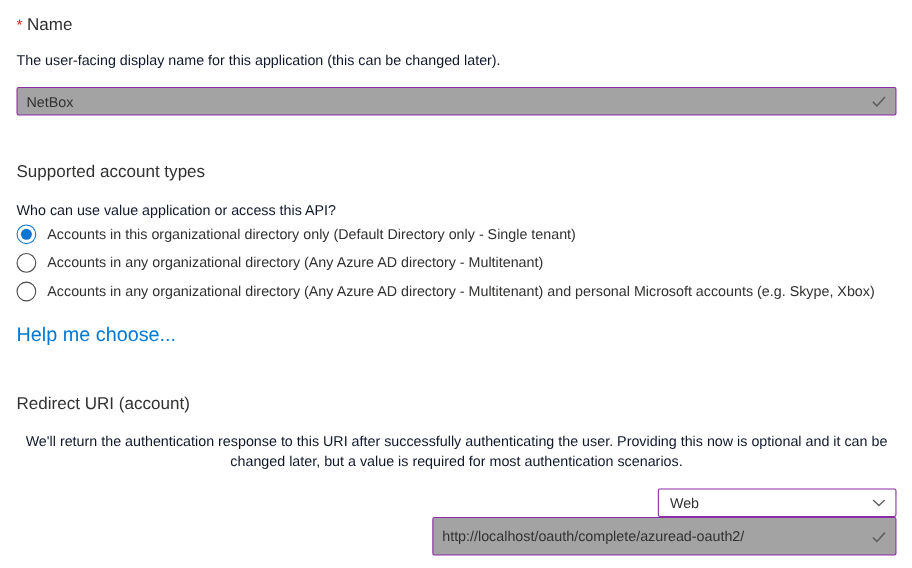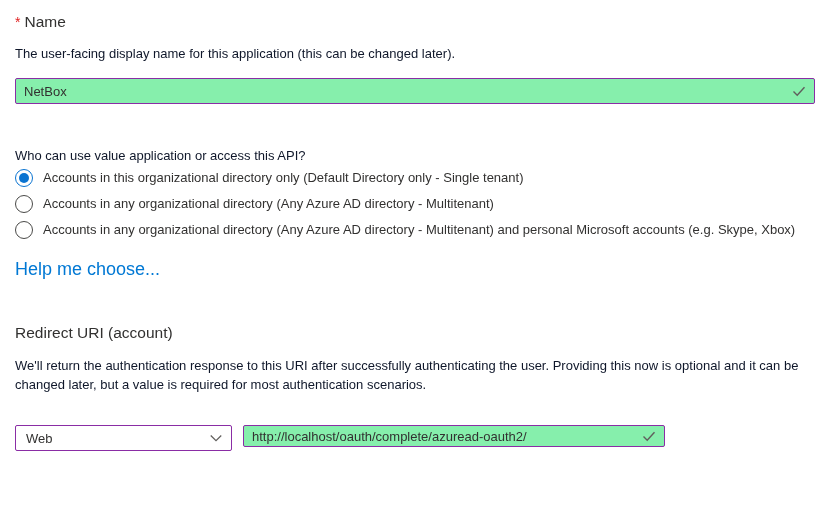--- a/index.html
+++ b/index.html
@@ -30,21 +30,21 @@
   .input-wrap { position: relative; margin-top: 15px; width: 800px; height: 26px; }
   .text-input {
     width: 100%; height: 100%;
     border: 1.5px solid #8a2da5;
     border-radius: 2px;
     padding: 0 30px 0 8px;
     font-family: "Liberation Sans", "DejaVu Sans", sans-serif;
     font-size: 13px;
     color: #323130;
     outline: none;
-    background: #86efac;
+    background: #a3a3a3;
   }
   .valid-check {
     position: absolute; right: 8px; top: 50%; transform: translateY(-50%);
     width: 16px; height: 16px; pointer-events: none;
   }
 
   
   .account-section { margin-top: 42px; }
   .question-text { margin-top: 14px; }
   .radio-group { }
@@ -76,59 +76,60 @@
     display: inline-block;
     margin-top: 16px;
     font-size: 18px;
     color: #0078d4;
     text-decoration: none;
     cursor: pointer;
   }
 
   
   .redirect-section { margin-top: 43px; }
-  .redirect-desc { margin-top: 13px; max-width: 805px; }
-  .redirect-row { margin-top: 31px; display: flex; align-items: flex-start; }
+  .redirect-desc { margin-top: 13px; max-width: 805px; text-align: center; }
+  .redirect-row { margin-top: 15px; display: flex; align-items: flex-end; flex-direction: column; }
   .platform-select {
     position: relative;
     width: 217px; height: 26px;
     border: 1.5px solid #8a2da5;
     border-radius: 2px;
     display: flex; align-items: center;
     padding: 0 10px;
     font-size: 13px;
     color: #323130;
     cursor: pointer;
     background: #ffffff;
   }
   .chevron-wrap {
     position: absolute; right: 8px; top: 50%; transform: translateY(-50%);
     width: 14px; height: 14px; pointer-events: none;
   }
-  .uri-input-wrap { position: relative; margin-left: 11px; width: 422px; height: 22px; }
+  .uri-input-wrap { position: relative; margin-left: 11px; width: 422px; height: 35px; }
 </style>
 </head>
 <body>
 
 <div class="page">
 
   <div>
     <div class="section-heading"><span class="required-marker">*</span><span>Name</span></div>
     <div class="body-text name-desc">The user-facing display name for this application (this can be changed later).</div>
     <div class="input-wrap">
       <input class="text-input" type="text" value="NetBox" style="">
       <span class="valid-check">
         <svg width="16" height="16" viewBox="0 0 16 16">
           <path d="M2.5 8.6 L6.2 12.2 L13.5 4.2" fill="none" stroke="#605e5c" stroke-width="1.4"></path>
         </svg>
       </span>
     </div>
   </div>
 
   <div class="account-section">
+    <div class="section-heading">Supported account types</div>
     <div class="body-text question-text">Who can use value application or access this API?</div>
 
     <div class="radio-group">
       <div class="radio-row selected">
         <span class="radio-circle"></span>
         <span class="radio-label">Accounts in this organizational directory only (Default Directory only - Single tenant)</span>
       </div>
       <div class="radio-row">
         <span class="radio-circle"></span>
         <span class="radio-label">Accounts in any organizational directory (Any Azure AD directory - Multitenant)</span>

